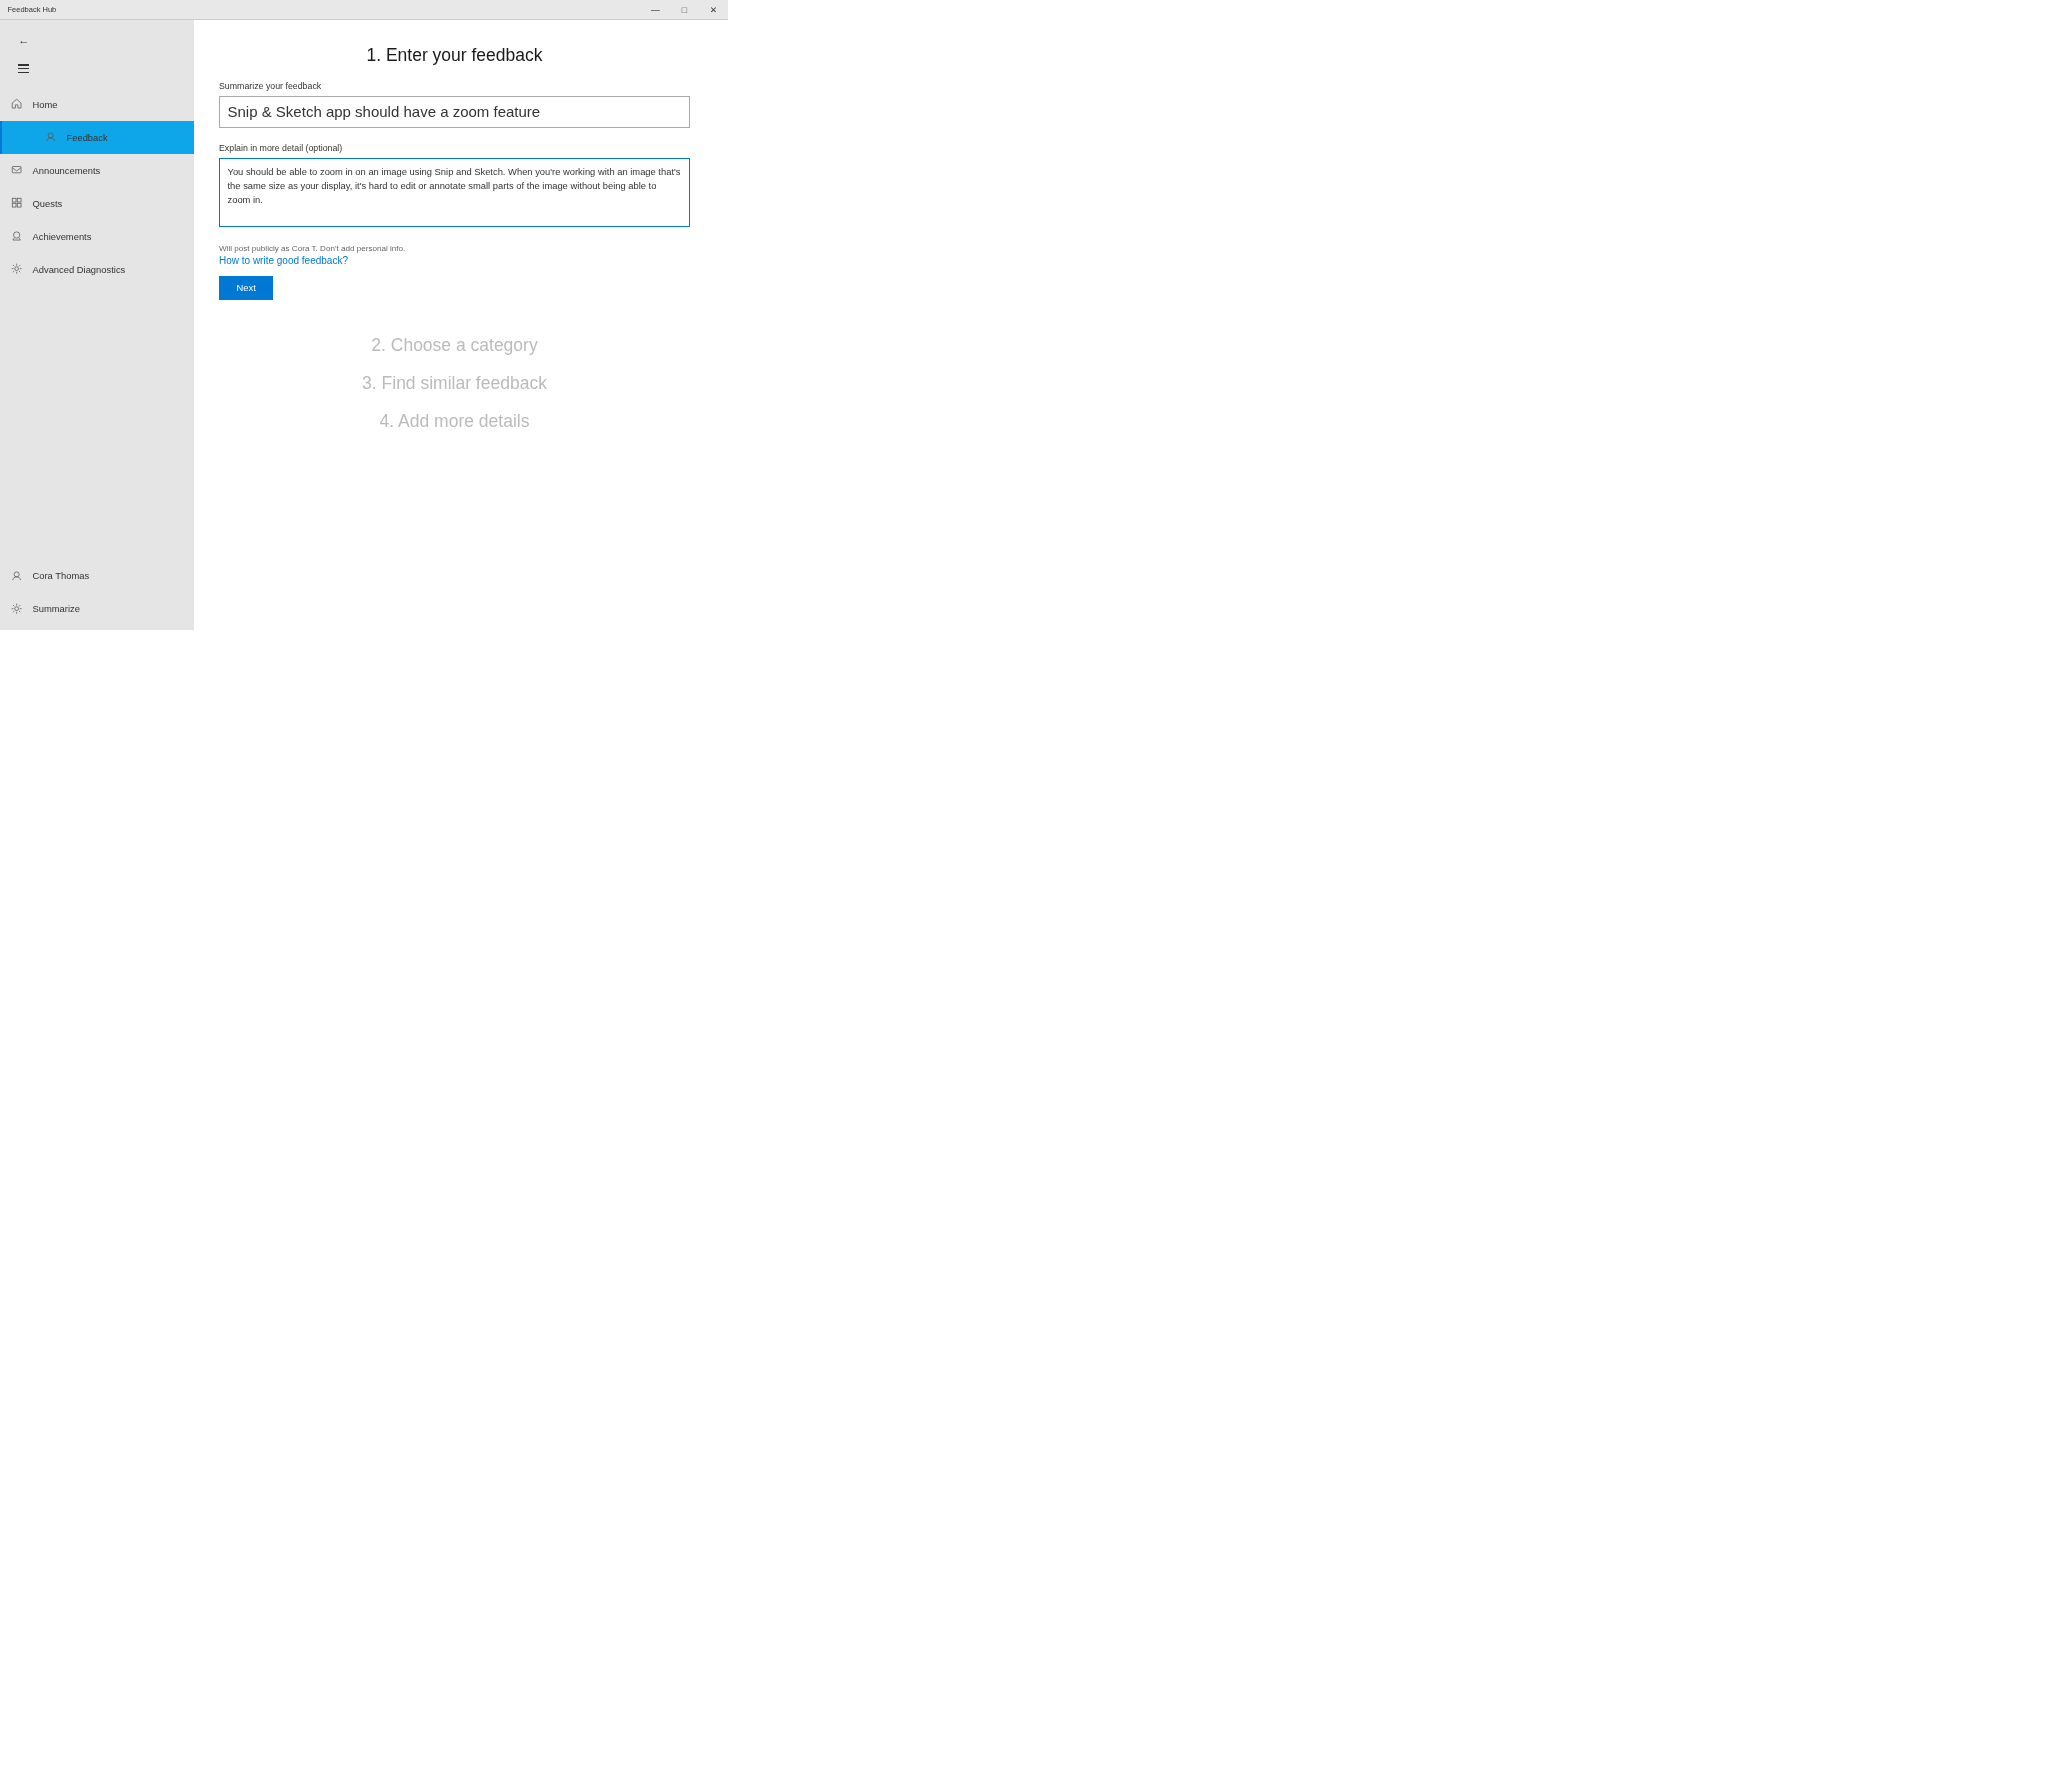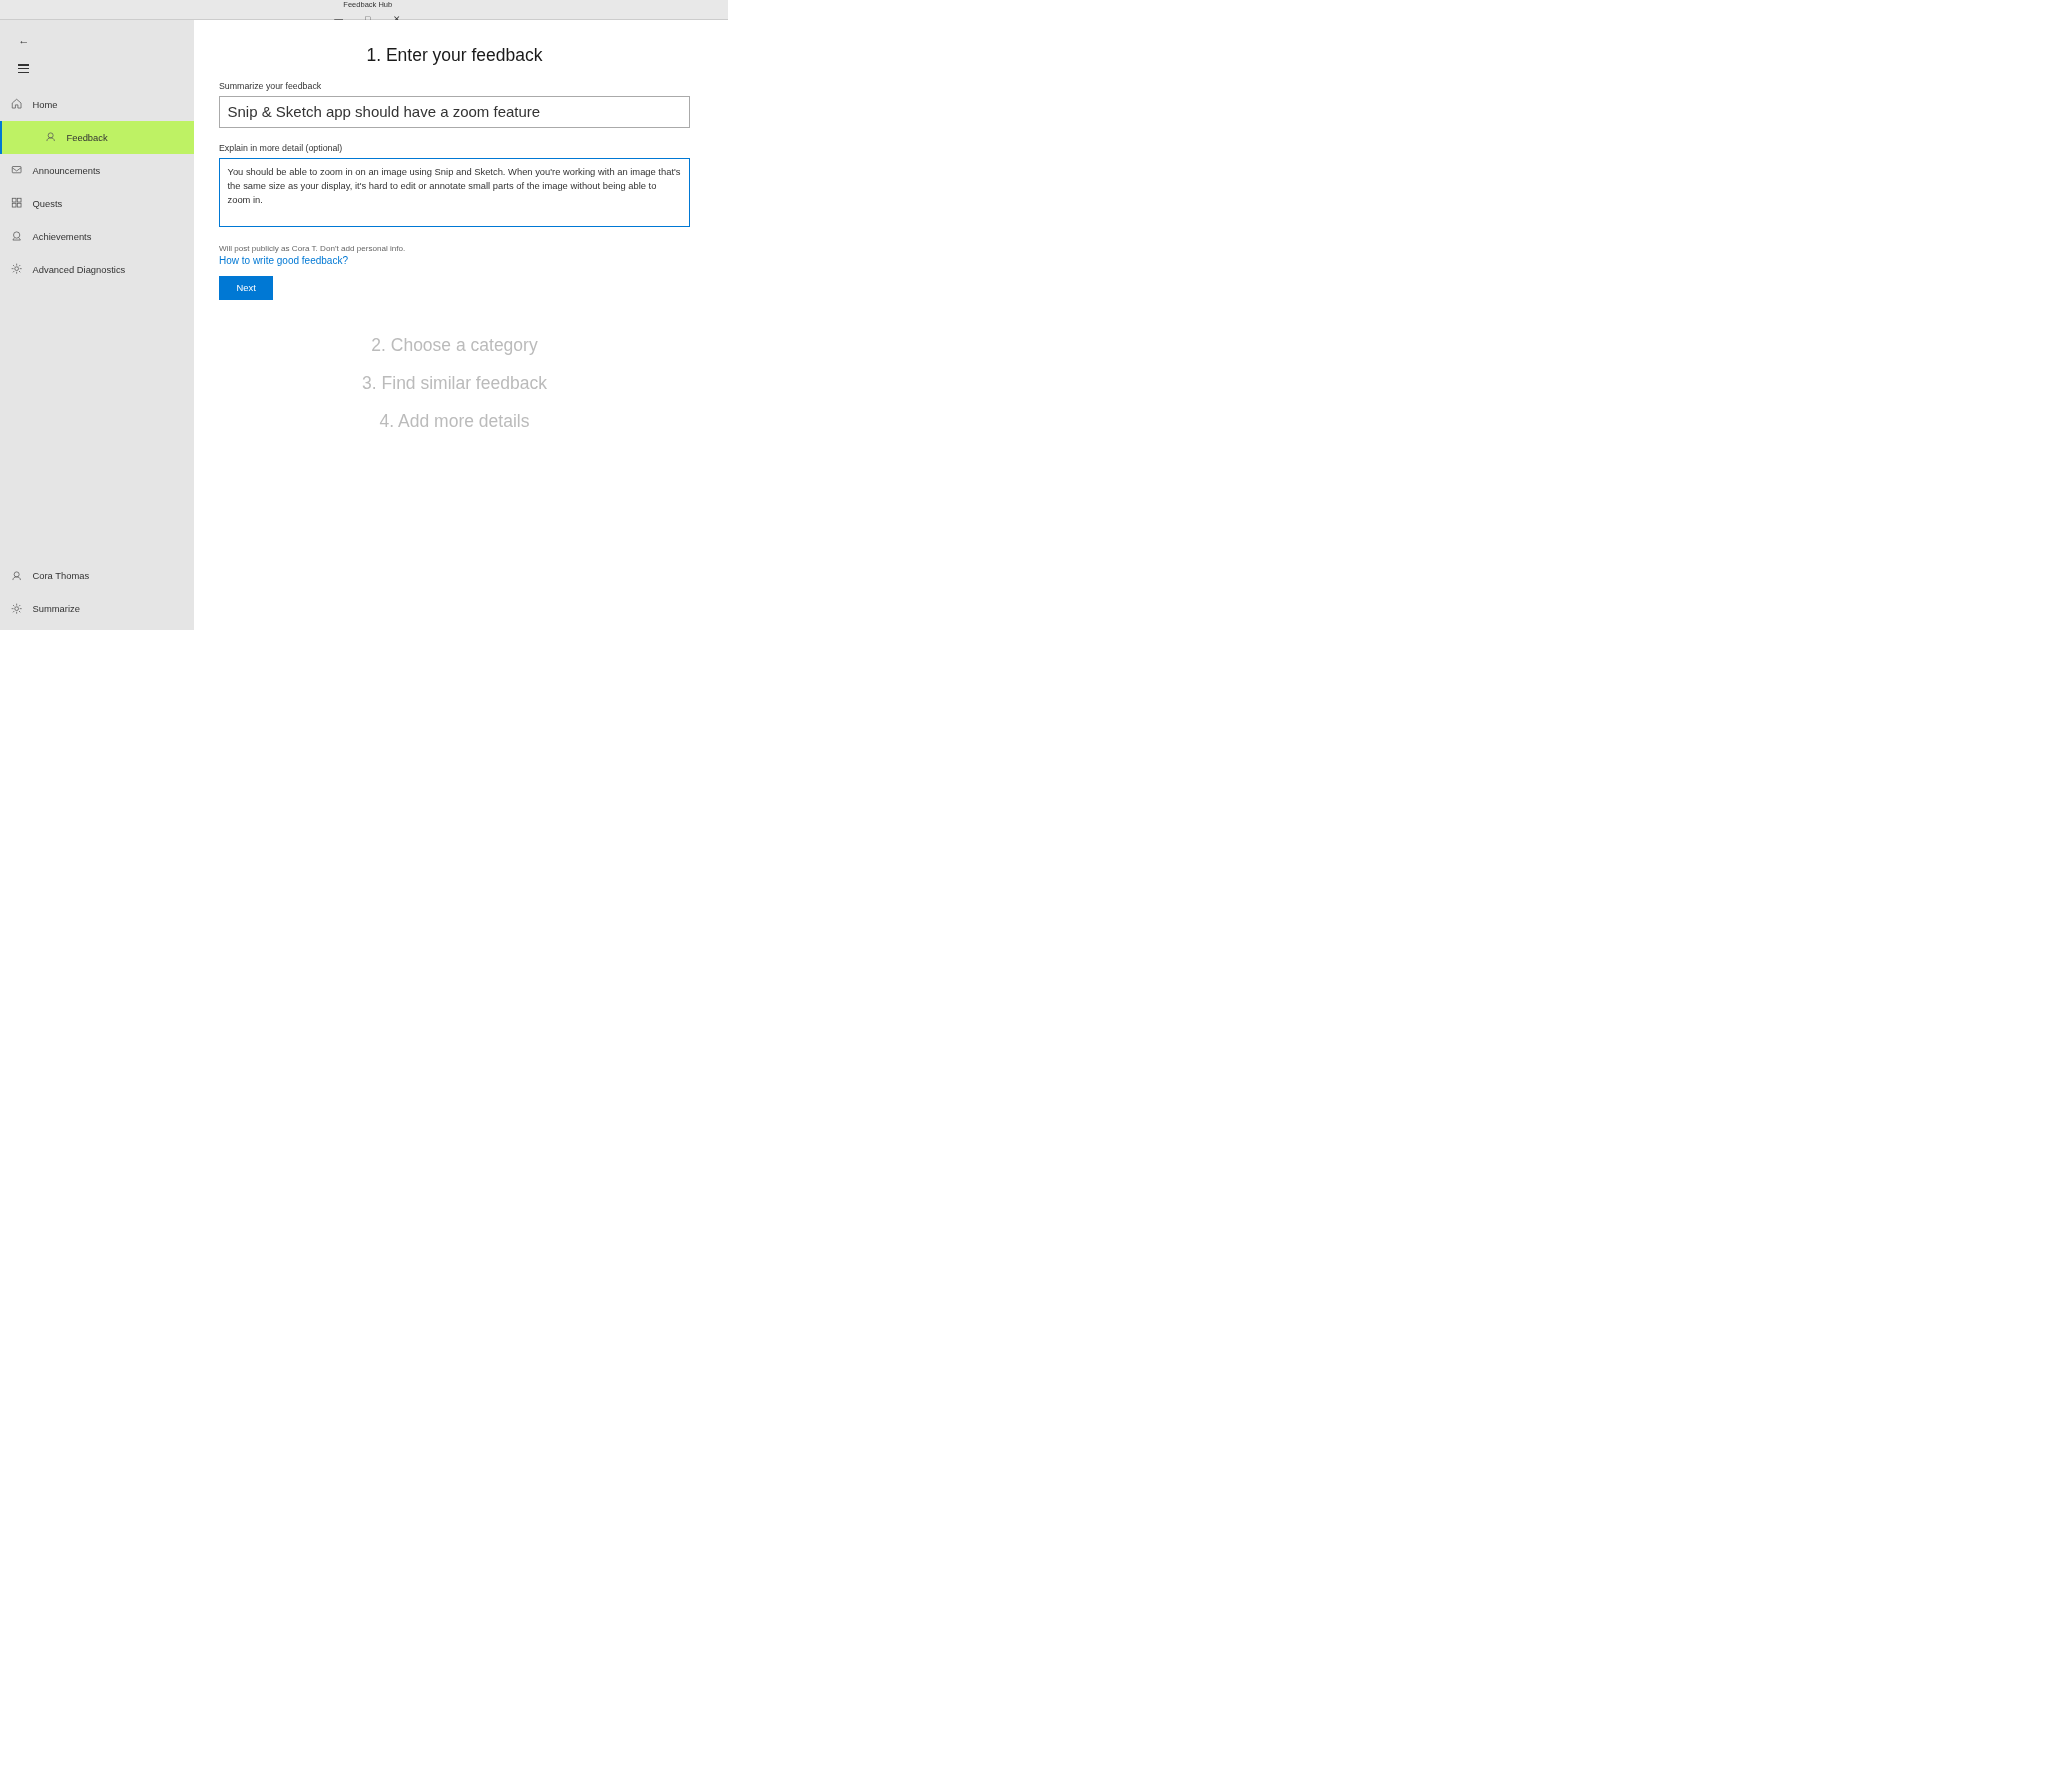--- a/index.html
+++ b/index.html
@@ -16,21 +16,20 @@
     
     .titlebar {
       height: 20px;
       background: #e8e8e8;
       display: flex;
       align-items: center;
       justify-content: space-between;
       padding: 0 0 0 7.5px;
       flex-shrink: 0;
       border-bottom: 0.6px solid #ccc;
-      flex-direction: column;
     }
     .titlebar-title {
       font-size: 7.5px;
       color: #333;
     }
     .titlebar-controls {
       display: flex;
       height: 100%;
     }
     .titlebar-btn {
@@ -119,21 +118,21 @@
       position: relative;
       gap: 10px;
       font-size: 9.4px;
       color: #333;
       background: transparent;
       border: none;
       text-align: left;
       width: 100%;
     }
     .nav-item.active {
-      background: #bef264;
+      background: #0ea5e9;
       padding-left: 44px;
     }
     .nav-item.active::before {
       content: '';
       position: absolute;
       left: 0;
       top: 0;
       bottom: 0;
       width: 1.9px;
       background: #0078d4;

